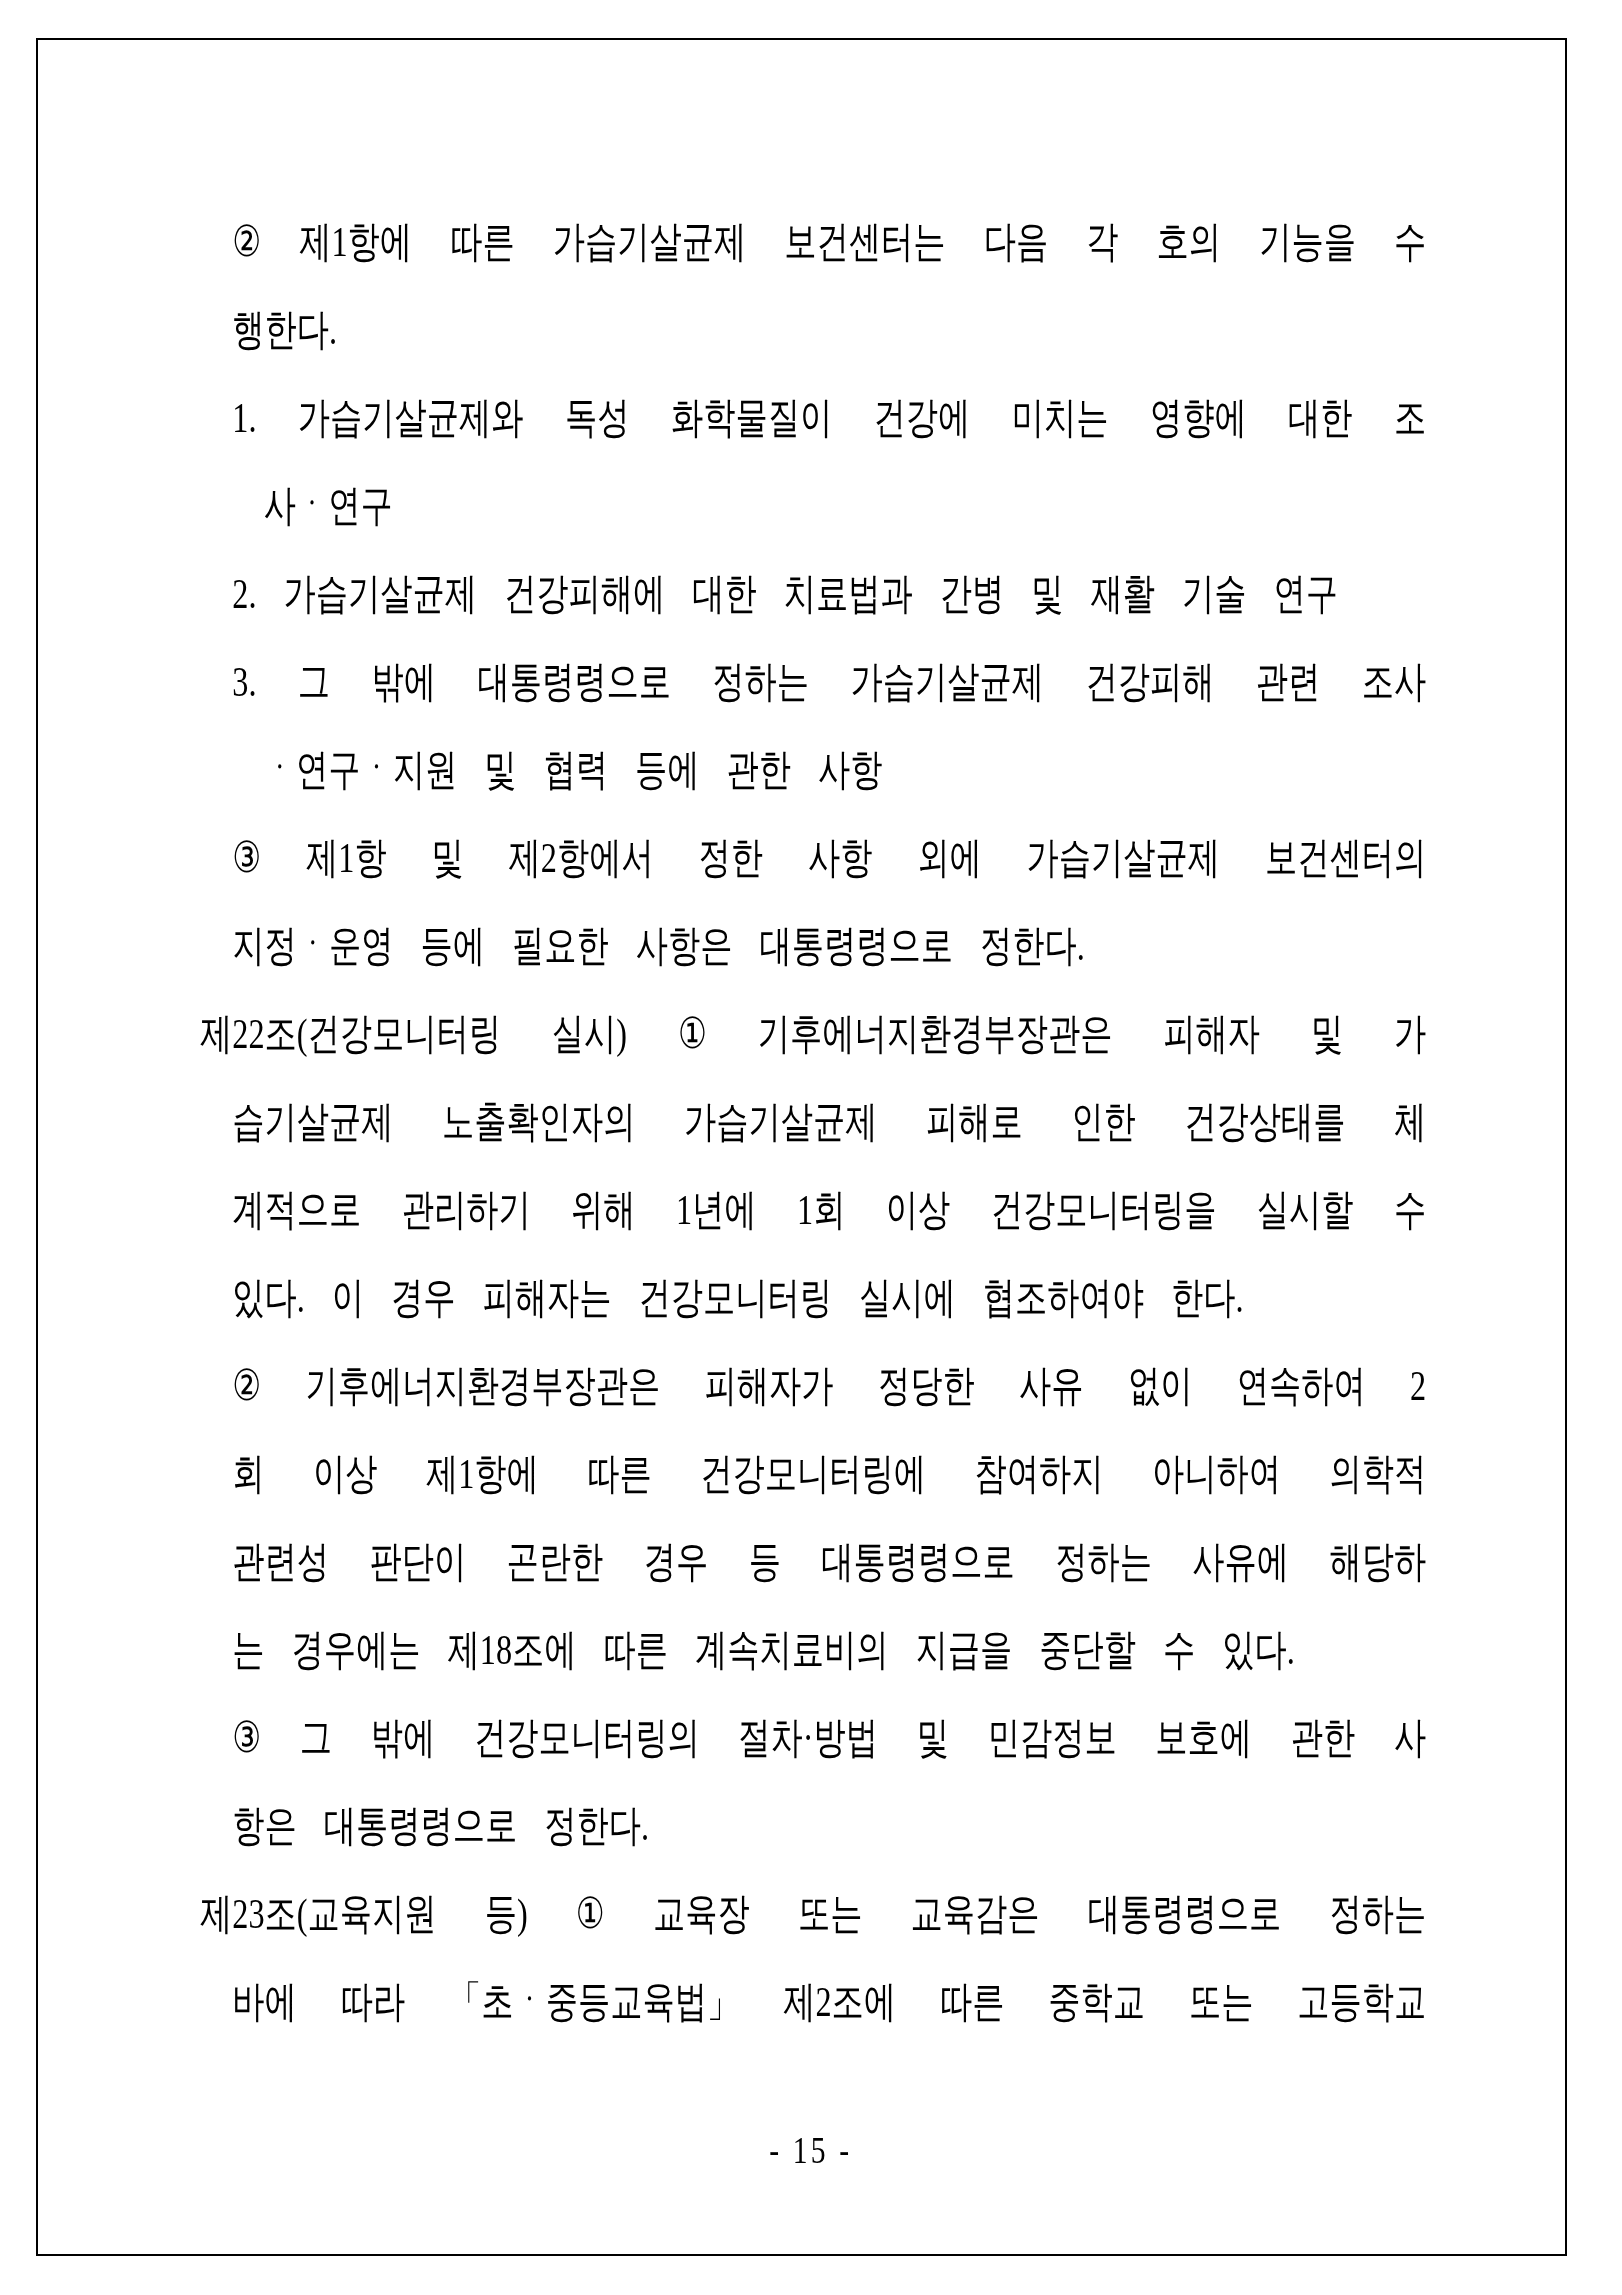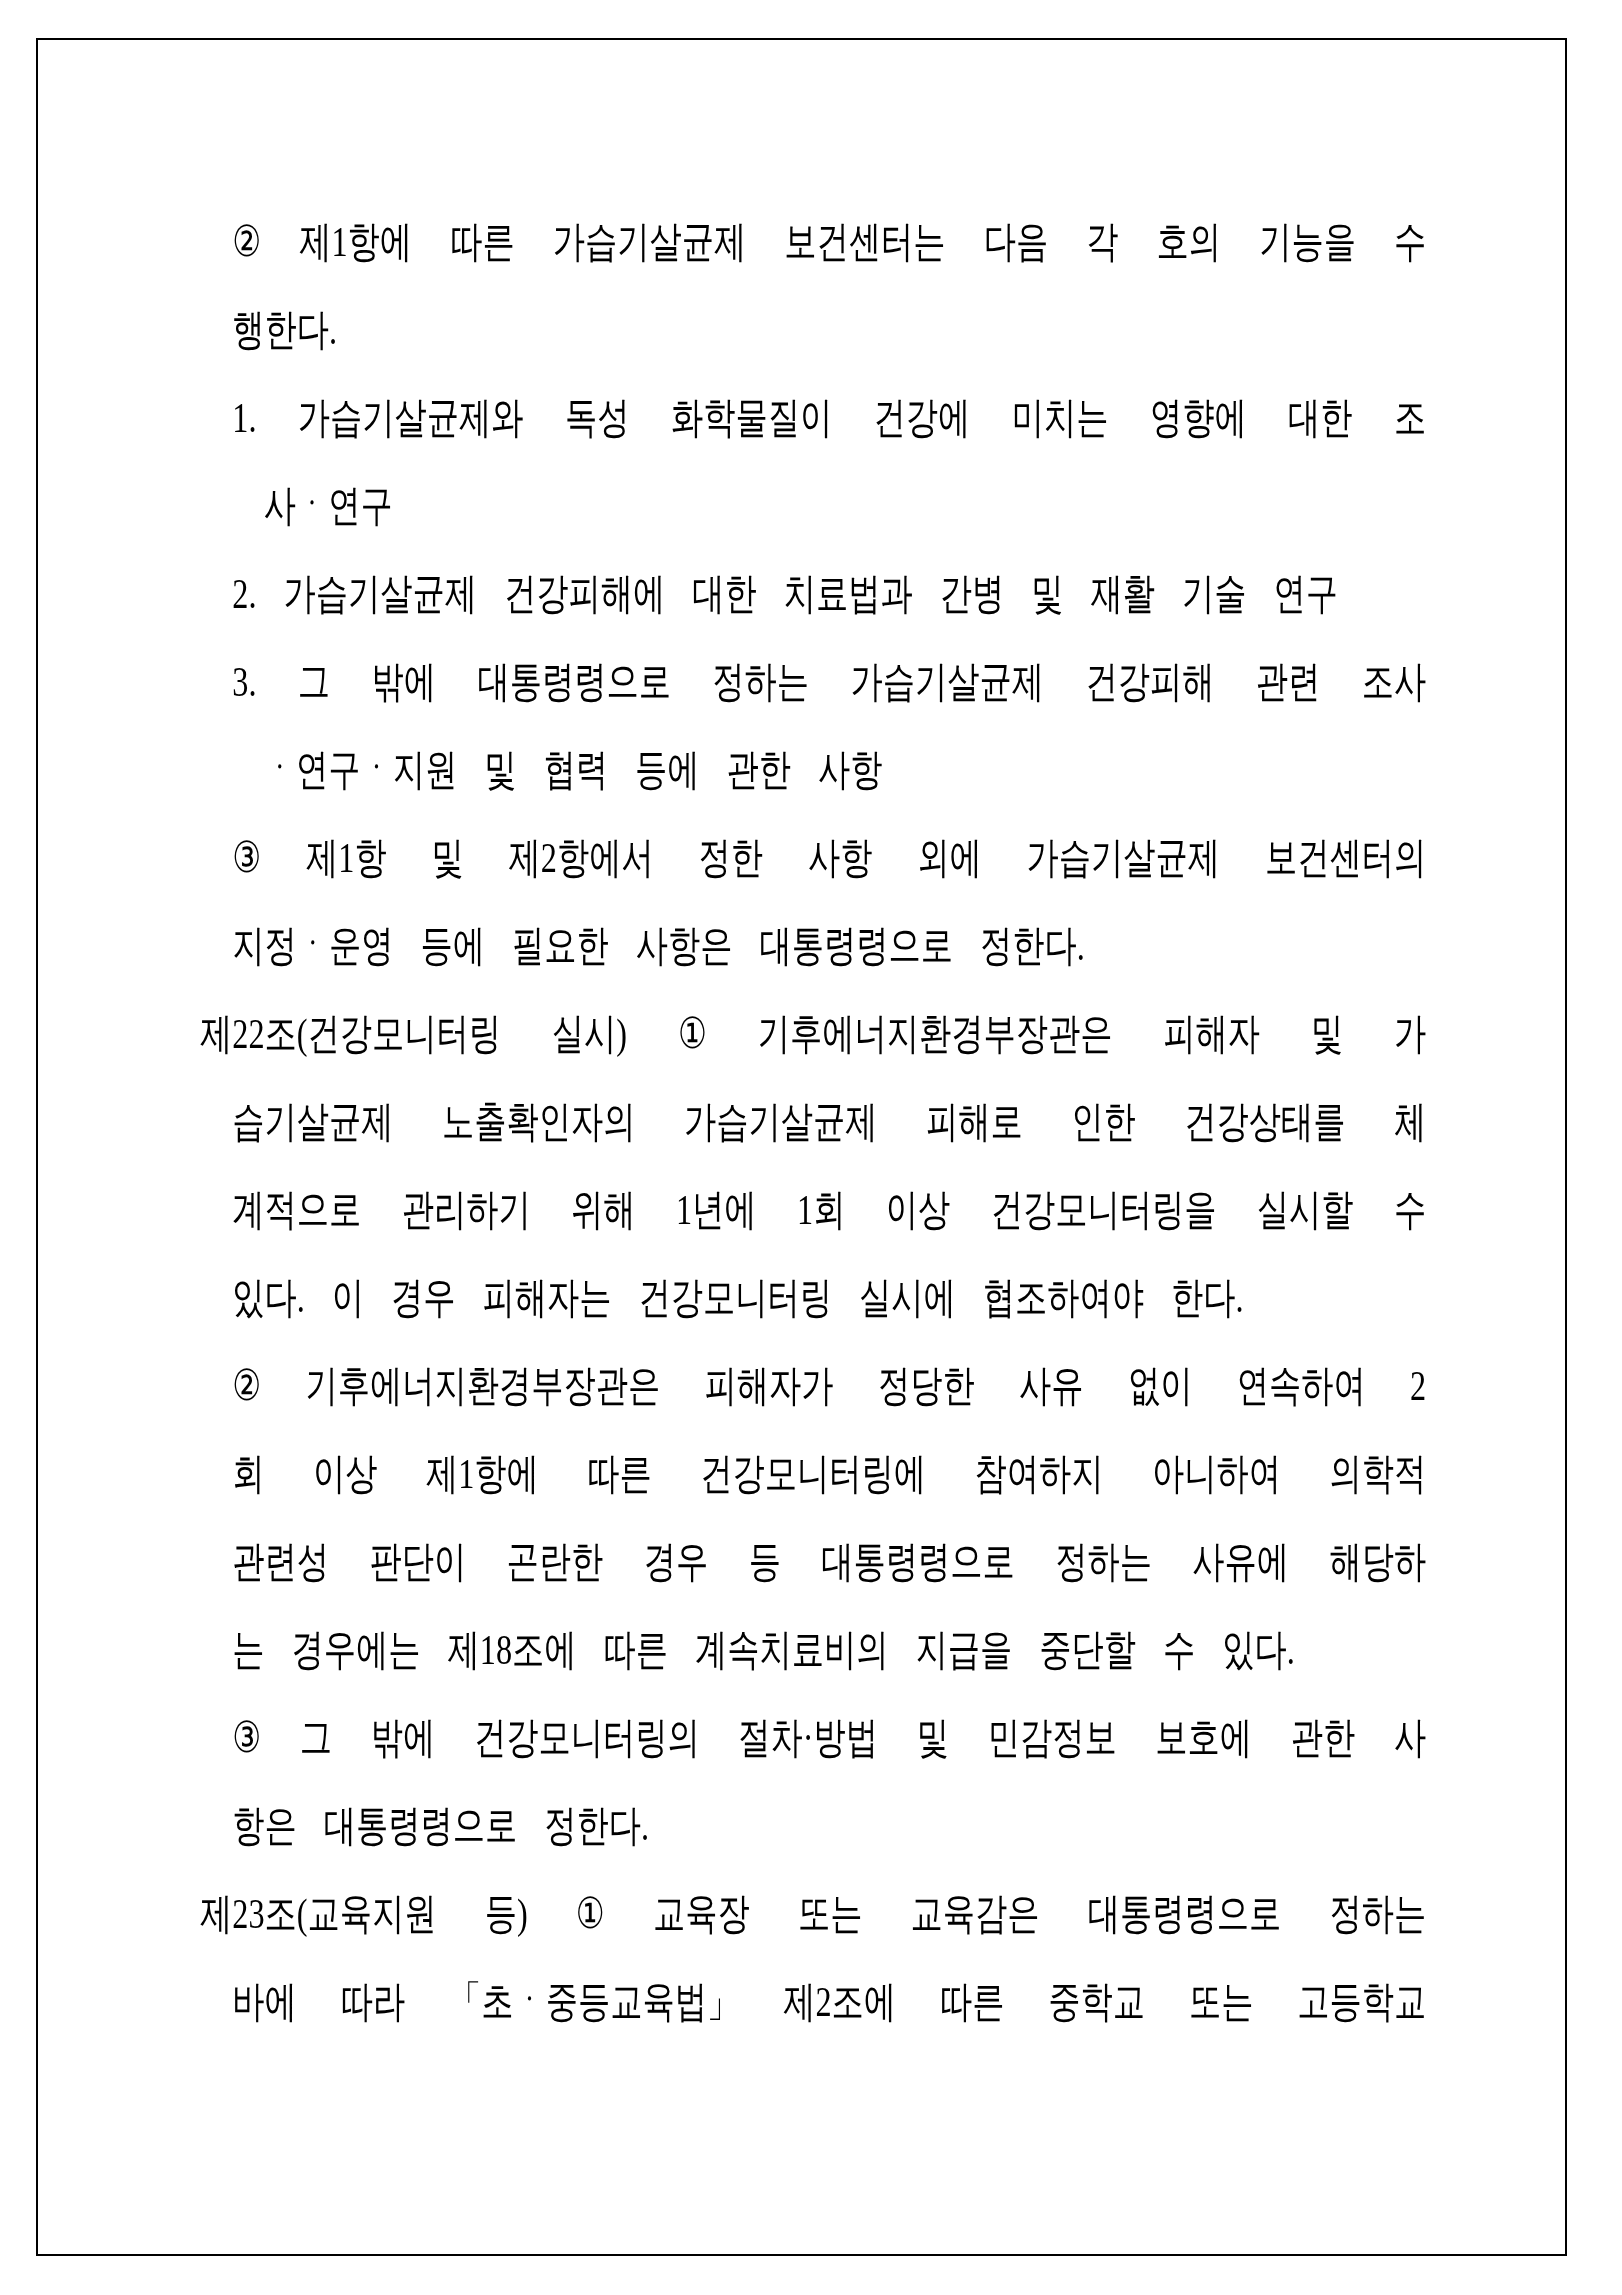--- a/index.html
+++ b/index.html
@@ -255,14 +255,17 @@
         <span>바에</span>
         <span>따라</span>
         <span>「초ㆍ중등교육법」</span>
         <span>제2조에</span>
         <span>따른</span>
         <span>중학교</span>
         <span>또는</span>
         <span>고등학교</span>
       </div>
     </div>
+  <div class="pagenum">
+    <span class="squeeze">- 15 -</span>
+  </div>
 </div>
 
 
 </body></html>

